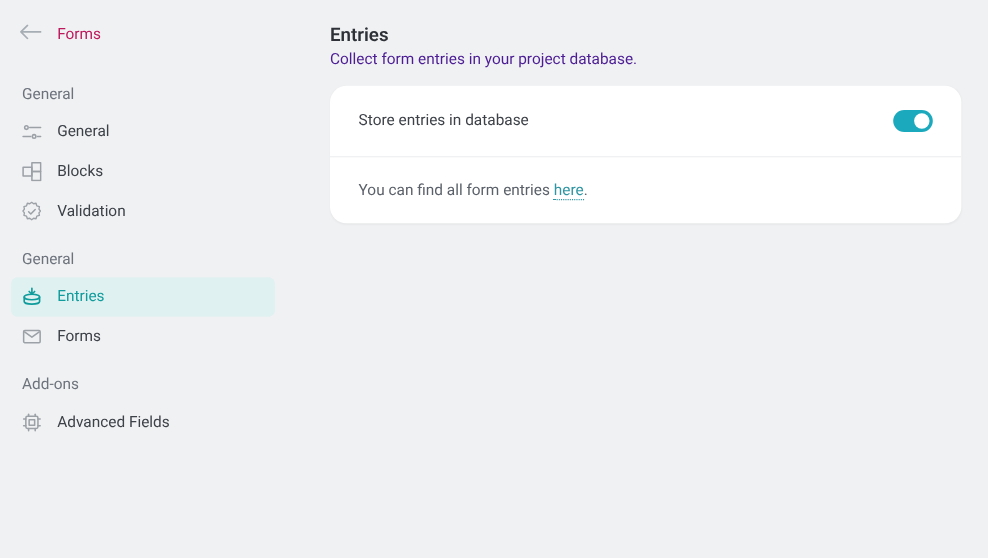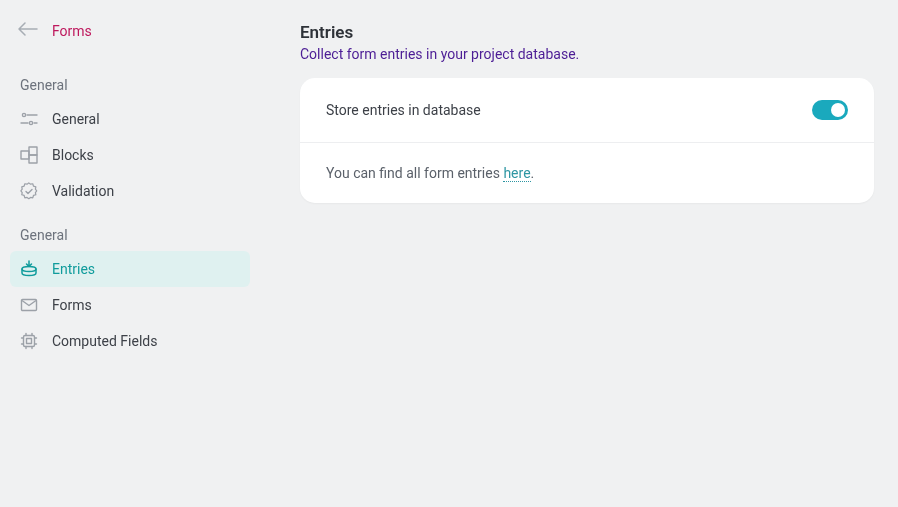--- a/index.html
+++ b/index.html
@@ -181,37 +181,38 @@
   <div class="nav-item">
     <span class="icon">
       <svg width="18" height="18" viewBox="0 0 18 18" stroke-width="1.4" stroke-linejoin="round">
           <rect x="1.5" y="3.5" width="15" height="11" rx="1"></rect>
           <path d="M2 4.5l7 5 7-5"></path>
         </svg>
     </span>
     <span>Forms</span>
   </div>
 
+  <div class="section-label">Add-ons</div>
 
   <div class="nav-item">
     <span class="icon">
       <svg width="18" height="18" viewBox="0 0 18 18" stroke-width="1.4" stroke-linejoin="round" stroke-linecap="round">
           <rect x="3.5" y="3.5" width="11" height="11" rx="1.5"></rect>
           <rect x="6.5" y="6.5" width="5" height="5"></rect>
           <line x1="6" y1="1.5" x2="6" y2="3.5"></line>
           <line x1="12" y1="1.5" x2="12" y2="3.5"></line>
           <line x1="6" y1="14.5" x2="6" y2="16.5"></line>
           <line x1="12" y1="14.5" x2="12" y2="16.5"></line>
           <line x1="1.5" y1="6" x2="3.5" y2="6"></line>
           <line x1="1.5" y1="12" x2="3.5" y2="12"></line>
           <line x1="14.5" y1="6" x2="16.5" y2="6"></line>
           <line x1="14.5" y1="12" x2="16.5" y2="12"></line>
         </svg>
     </span>
-    <span>Computed Fields</span>
+    <span>Advanced Fields</span>
   </div>
 
 </nav>
 
 <main class="main">
 
 
   <h2 class="subsection-title">Entries</h2>
   <p class="subsection-desc">Collect form entries in your project database.</p>
 

